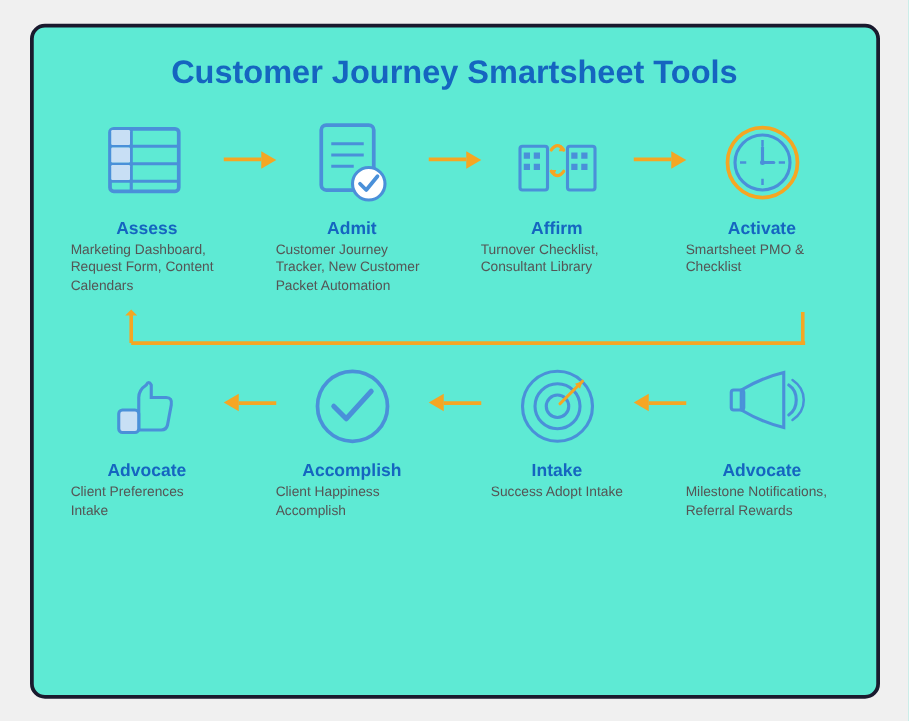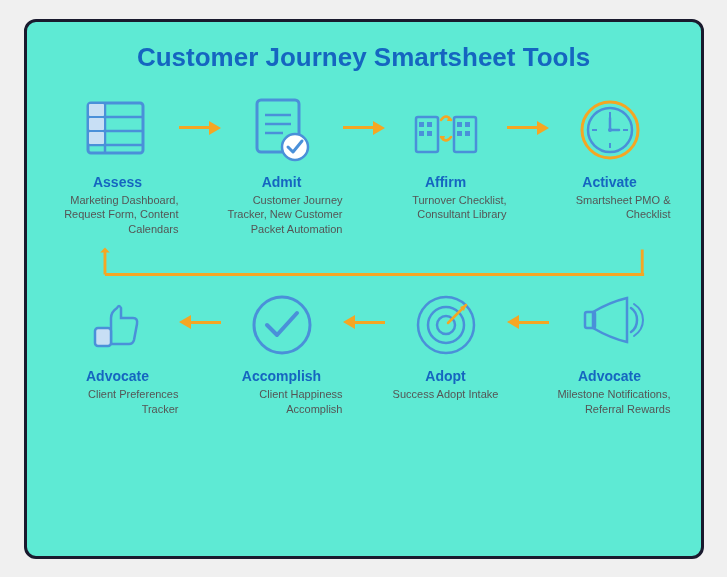--- a/index.html
+++ b/index.html
@@ -41,21 +41,21 @@
       align-items: flex-start;
       justify-content: center;
       width: 100%;
       position: relative;
     }
     .step {
       display: flex;
       flex-direction: column;
       align-items: center;
       width: 140px;
-      text-align: right;
+      text-align: left;
     }
     .icon-wrap {
       width: 75px;
       height: 75px;
       display: flex;
       align-items: center;
       justify-content: center;
       margin-bottom: 6px;
     }
     .step-title {
@@ -233,21 +233,21 @@
           <svg width="70" height="70" viewBox="0 0 70 70">
 
             <circle cx="35" cy="35" r="28" fill="none" stroke="#4a90d9" stroke-width="2.5"></circle>
             <circle cx="35" cy="35" r="18" fill="none" stroke="#4a90d9" stroke-width="2.5"></circle>
             <circle cx="35" cy="35" r="9" fill="none" stroke="#4a90d9" stroke-width="2.5"></circle>
 
             <line x1="55" y1="15" x2="37" y2="33" stroke="#f5a623" stroke-width="2.5" stroke-linecap="round"></line>
             <polygon points="55,15 49,17 53,21" fill="#f5a623"></polygon>
           </svg>
         </div>
-        <div class="step-title">Adopt</div>
+        <div class="step-title">Intake</div>
         <div class="step-desc">Success Adopt Intake</div>
       </div>
 
       <div class="arrow" style="transform: scaleX(-1);">
         <div class="arrow-line"></div>
         <div class="arrow-head"></div>
       </div>
 
       <div class="step">
         <div class="icon-wrap">
@@ -269,19 +269,19 @@
       <div class="step">
         <div class="icon-wrap">
           <svg width="70" height="70" viewBox="0 0 70 70">
 
             <path d="M28,42 L28,28 Q28,22 34,18 Q36,14 38,18 L38,28 L50,28 Q55,28 54,34 L51,50 Q50,54 46,54 L28,54 Z" fill="none" stroke="#4a90d9" stroke-width="2.5"></path>
             <rect x="12" y="38" width="16" height="18" rx="3" fill="#c8dff5" stroke="#4a90d9" stroke-width="2.5"></rect>
             <path d="M38,28 L50,28" stroke="#4a90d9" stroke-width="2"></path>
           </svg>
         </div>
         <div class="step-title">Advocate</div>
-        <div class="step-desc">Client Preferences Tracker</div>
+        <div class="step-desc">Client Preferences Intake</div>
       </div>
 
     </div>
 
   </div>
 </div>
 
 </body></html>

